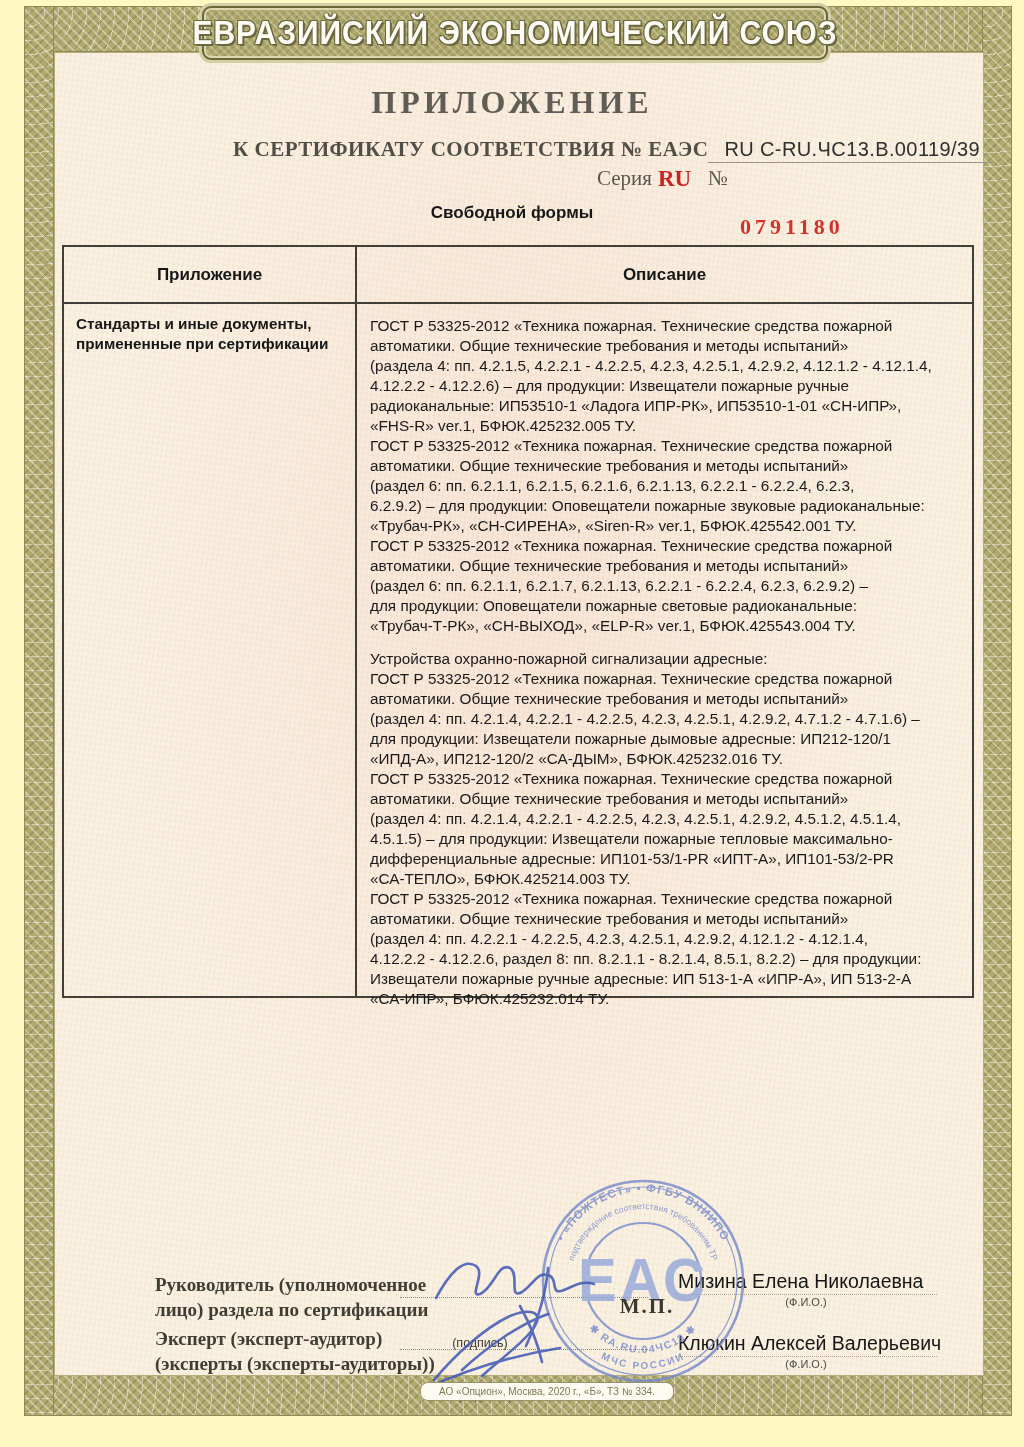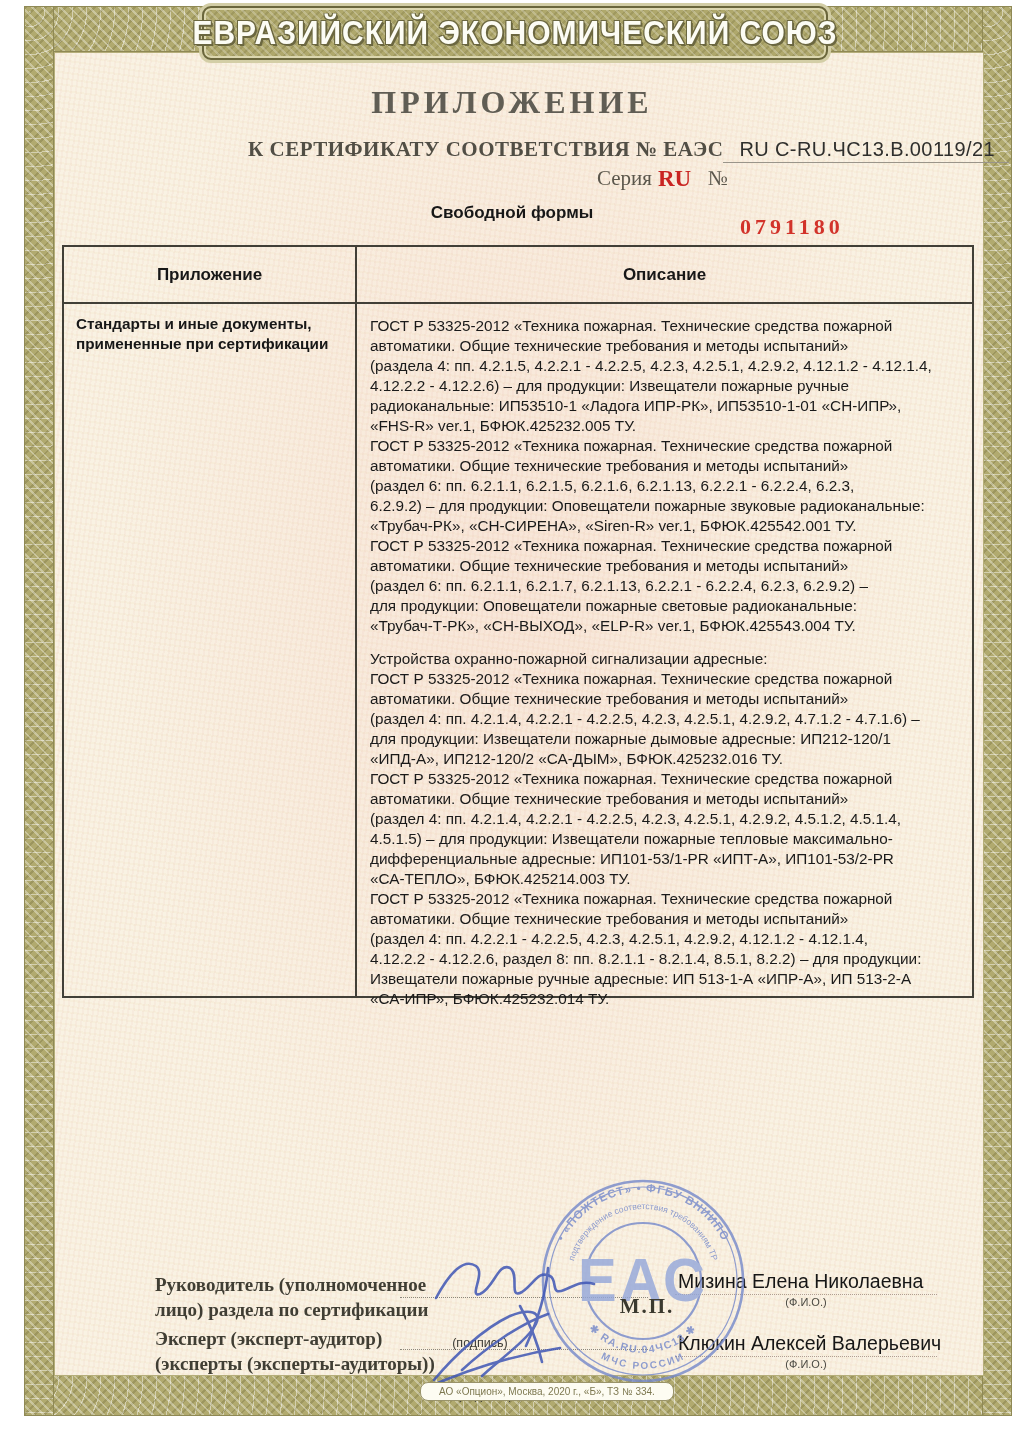--- a/index.html
+++ b/index.html
@@ -1,16 +1,16 @@
 <!DOCTYPE html>
 <html><head>
 <meta charset="utf-8">
 <style>
   html,body{margin:0;padding:0;background:#e9e9e9;}
-  .page{position:relative;width:1024px;height:1447px;background:#ffffff;overflow:hidden;
+  .page{position:relative;width:1024px;height:1447px;background:#fef9c3;overflow:hidden;
         font-family:"Liberation Sans",sans-serif;}
   
   .strip{position:absolute;background-color:#b1aa6f;
     background-image:
       repeating-linear-gradient(45deg, rgba(255,255,255,.33) 0 2px, transparent 2px 7px),
       repeating-linear-gradient(-45deg, rgba(108,102,54,.30) 0 2px, transparent 2px 7px),
       repeating-radial-gradient(circle at 6px 6px, rgba(255,255,255,.45) 0 1px, transparent 1px 14px);
     box-shadow: inset 0 0 0 1px #8f8955;}
   .strip.top{left:24px;top:6px;width:988px;height:46px;}
   .strip.bottom{left:24px;top:1374px;width:988px;height:42px;}
@@ -33,21 +33,21 @@
     border:2px solid #6a663c;box-shadow:0 0 0 3px #d3cea6, inset 0 0 0 2px #dcd7af;
     display:flex;align-items:center;justify-content:center;}
   .banner-text{font-weight:bold;font-size:30px;letter-spacing:1px;color:#fcfcf4;white-space:nowrap;
     transform:scaleY(1.08);
     text-shadow:2px 2px 0 #6b6740,-1px -1px 0 #6b6740,1px -1px 0 #6b6740,-1px 1px 0 #6b6740,1px 1px 0 #6b6740;}
   
   .doc-title{position:absolute;left:0;top:84px;width:1024px;text-align:center;
     font-family:"Liberation Serif",serif;font-weight:bold;font-size:32px;letter-spacing:4px;color:#60
 5d54;color:#605d54;}
   .cert-line{position:absolute;left:233px;top:137px;white-space:nowrap;}
-  .cert-label{font-family:"Liberation Serif",serif;font-weight:bold;font-size:21px;color:#514e45;letter-spacing:.5px;margin-left:15px;}
+  .cert-label{font-family:"Liberation Serif",serif;font-weight:bold;font-size:21px;color:#514e45;letter-spacing:.5px;}
   .cert-number{font-size:20px;color:#2f2f2d;letter-spacing:.4px;padding:0 14px 2px 16px;
     border-bottom:1px solid #9a958a;}
   .series-line{position:absolute;left:0;top:166px;width:1024px;height:30px;}
   .series-label{position:absolute;left:597px;font-family:"Liberation Serif",serif;font-size:21px;color:#5b574c;}
   .series-value{position:absolute;left:658px;font-family:"Liberation Serif",serif;font-weight:bold;font-size:23px;color:#c92421;}
   .number-sign{position:absolute;left:708px;font-family:"Liberation Serif",serif;font-size:21px;color:#5b574c;}
   .blank-number{position:absolute;left:740px;font-family:Liberation Serif, serif;font-weight:bold;
     font-size:22px;letter-spacing:4px;color:#d2332a;margin-top:48px;}
   .form-type{position:absolute;left:0;top:203px;width:1024px;text-align:center;
     font-weight:bold;font-size:17px;color:#171717;}
@@ -101,21 +101,21 @@
   <div class="strip right"></div>
   <div class="doc-bg"></div>
 
   <div class="banner">
     <span class="banner-text">ЕВРАЗИЙСКИЙ ЭКОНОМИЧЕСКИЙ СОЮЗ</span>
   </div>
 
   <div class="doc-title">ПРИЛОЖЕНИЕ</div>
 
   <div class="cert-line">
-    <span class="cert-label">К СЕРТИФИКАТУ СООТВЕТСТВИЯ № ЕАЭС</span><span class="cert-number">RU C-RU.ЧС13.В.00119/21</span>
+    <span class="cert-label">К СЕРТИФИКАТУ СООТВЕТСТВИЯ № ЕАЭС</span><span class="cert-number">RU C-RU.ЧС13.В.00119/39</span>
   </div>
 
   <div class="series-line">
     <span class="series-label">Серия</span>
     <span class="series-value">RU</span>
     <span class="number-sign">№</span>
     <span class="blank-number">0791180</span>
   </div>
 
   <div class="form-type">Свободной формы</div>

